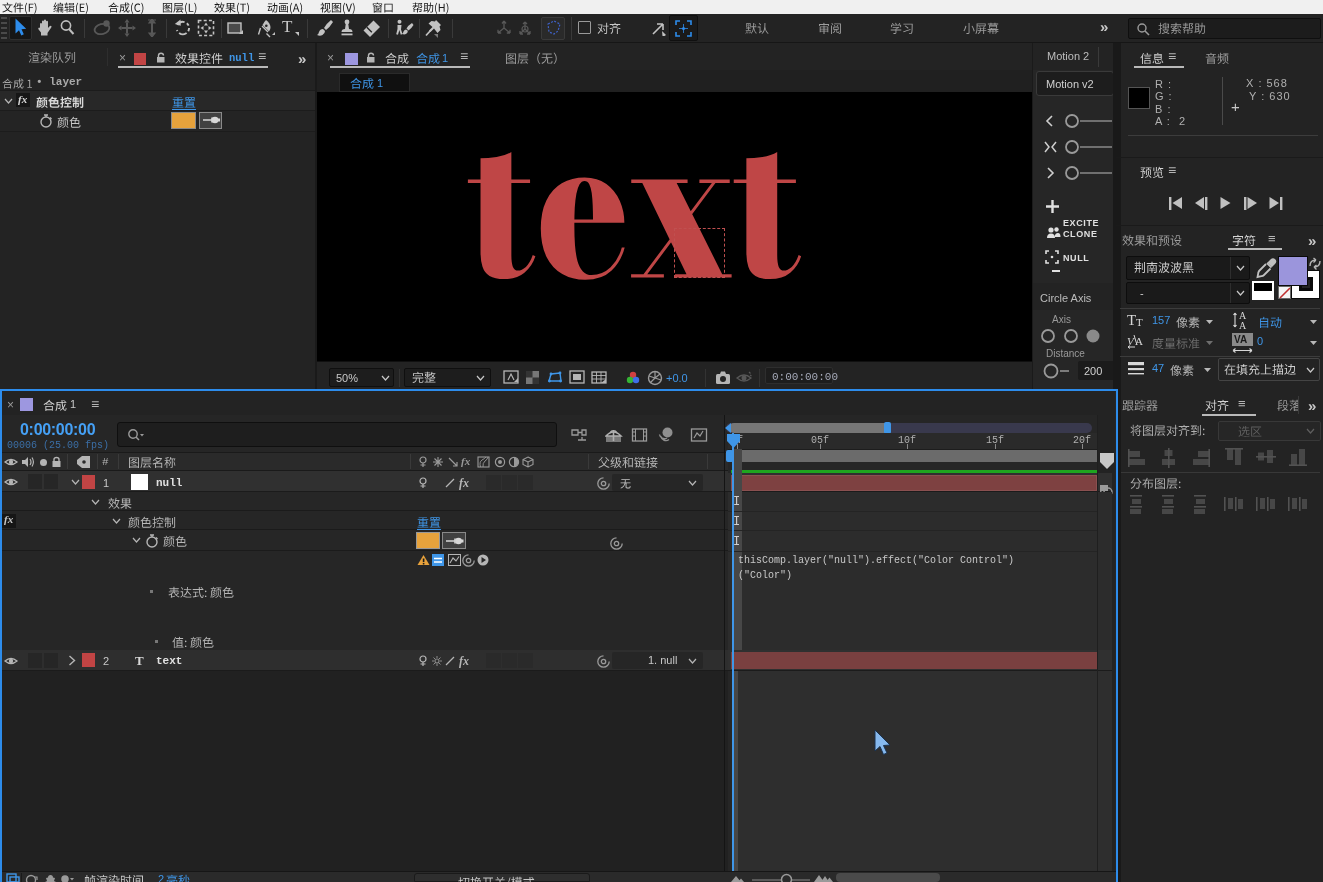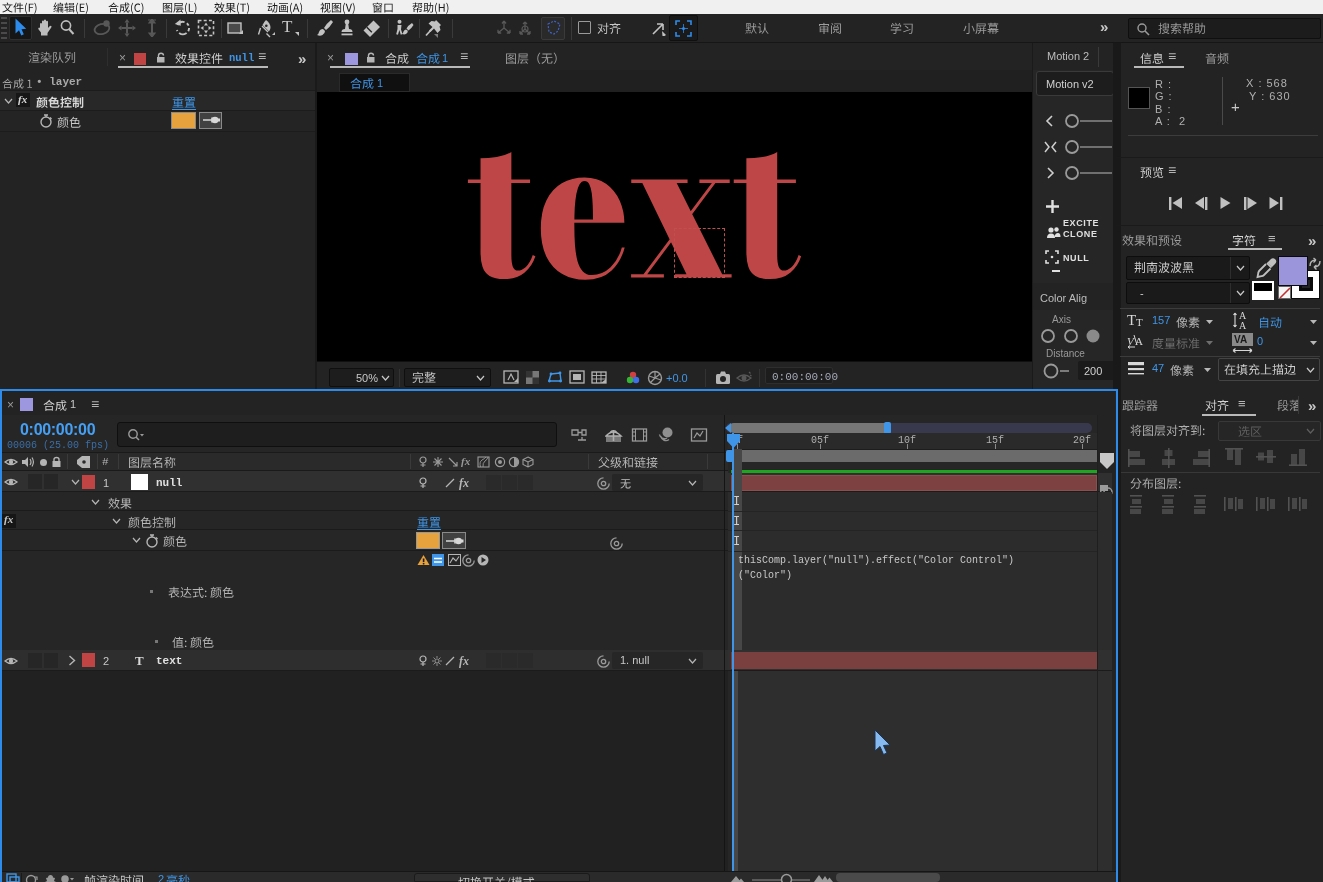--- a/index.html
+++ b/index.html
@@ -241,21 +241,21 @@
       <path d="M6.2 3.8C5 5.7 2.8 7.3 0.5 8.2C0.7 8.4 1 8.7 1.1 9C1.8 8.7 2.4 8.4 3 8V8.6H9V7.8C9.7 8.2 10.3 8.5 11 8.9C11.1 8.6 11.4 8.2 11.6 8C9.7 7.2 8 6.2 6.6 4.8L7 4.2ZM3.3 7.8C4.3 7.1 5.3 6.3 6.1 5.4C7 6.4 7.9 7.1 9 7.8ZM2.4 10V14.9H3.3V14.2H8.9V14.8H9.8V10ZM3.3 13.3V10.8H8.9V13.3Z M18.5 3.9C18.5 4.5 18.6 5.2 18.6 5.9H13.5V9.3C13.5 10.8 13.4 12.9 12.4 14.4C12.6 14.5 13 14.8 13.2 15C14.3 13.4 14.5 11 14.5 9.3V9.2H16.7C16.6 11.2 16.6 12 16.4 12.2C16.3 12.3 16.2 12.3 16 12.3C15.8 12.3 15.3 12.3 14.7 12.3C14.9 12.5 15 12.9 15 13.1C15.6 13.1 16.1 13.1 16.5 13.1C16.8 13.1 17 13 17.2 12.8C17.4 12.4 17.5 11.4 17.5 8.7C17.5 8.6 17.6 8.3 17.6 8.3H14.5V6.8H18.6C18.8 8.7 19.1 10.5 19.5 11.9C18.7 12.8 17.8 13.5 16.8 14.1C16.9 14.3 17.3 14.6 17.4 14.8C18.3 14.3 19.2 13.6 19.9 12.8C20.4 14.1 21.2 14.8 22.1 14.8C23 14.8 23.4 14.2 23.5 12.1C23.3 12.1 22.9 11.9 22.7 11.7C22.7 13.2 22.5 13.9 22.2 13.9C21.6 13.9 21 13.2 20.6 12C21.5 10.9 22.2 9.5 22.7 7.9L21.8 7.7C21.4 8.9 20.9 10 20.2 11C19.9 9.8 19.7 8.4 19.6 6.8H23.4V5.9H19.5C19.5 5.2 19.5 4.5 19.5 3.9ZM20.1 4.4C20.8 4.8 21.7 5.4 22.2 5.9L22.8 5.3C22.3 4.8 21.3 4.3 20.6 3.9Z" fill="#3f96e8"></path>
     </svg>
     <div style="position:absolute;left:377px;top:77px;font:400 11px 'Liberation Sans',sans-serif;color:#3f96e8;white-space:pre;">1</div>
     <div style="position:absolute;left:317px;top:92px;width:715px;height:269px;background:#000000;"></div>
     <svg style="position:absolute;left:467px;top:38px;overflow:visible;transform:scaleX(0.82);transform-origin:0 0" width="409" height="326">
       <path d="M45.3 241.1Q33.8 241.1 27.5 238Q21.3 234.8 18.9 228.8Q16.5 222.8 16.5 214.1V120.3Q25.5 120.3 36.1 119Q46.8 117.7 54.1 114V217.1Q54.1 225.1 56 228.9Q57.9 232.6 62.2 232.6Q66.7 232.6 71.8 228.9Q76.9 225.1 80.2 217.1L83.4 218.3Q79.5 228.4 70 234.7Q60.6 241.1 45.3 241.1ZM1.1 145V141.6H76.9V145Z M144.1 241.8Q128.4 241.8 116.2 236Q103.9 230.2 97 218.9Q90 207.5 90 190.6Q90 173.7 96.8 162.4Q103.6 151 115.6 145.3Q127.7 139.5 143.4 139.5Q159.2 139.5 170 146Q180.8 152.5 186.4 162.9Q191.9 173.2 191.9 184.8H104.2V181.4H153.7Q153.6 174.2 153.3 167.3Q153 160.5 152.1 154.9Q151.1 149.4 149.1 146.2Q147 142.9 143.4 142.9Q139.7 142.9 137.3 146.3Q134.8 149.8 133.4 155.8Q132 161.8 131.4 169.8Q130.9 177.8 130.9 186.9Q130.9 198.1 131.7 207.3Q132.6 216.6 134.8 223.2Q137.1 229.8 141.3 233.4Q145.5 237 152 237Q165.4 237 175.1 229.3Q184.9 221.5 188.8 209.4H192.3Q188.1 223.2 176.4 232.5Q164.6 241.8 144.1 241.8Z M253.7 239.6V236.2H267.7L213.8 145H200.3V141.6H269V145H255.7L311.2 236.2H322.7V239.6ZM200.1 239.6V236.2H215.3L298.6 145H283.4V141.6H320.4V145H303L219.8 236.2H240.1V239.6Z M369.4 241.1Q357.9 241.1 351.7 238Q345.5 234.8 343.1 228.8Q340.7 222.8 340.7 214.1V120.3Q349.6 120.3 360.3 119Q371 117.7 378.3 114V217.1Q378.3 225.1 380.2 228.9Q382.1 232.6 386.4 232.6Q390.9 232.6 396 228.9Q401.1 225.1 404.4 217.1L407.5 218.3Q403.7 228.4 394.2 234.7Q384.8 241.1 369.4 241.1ZM325.3 145V141.6H401.1V145Z" fill="#bf4646"></path>
     </svg>
     <div style="position:absolute;left:674px;top:228px;width:51px;height:50px;background:transparent;border:1px dashed #c05050"></div>
     <div style="position:absolute;left:317px;top:361px;width:715px;height:28px;background:#232323;border-top:1px solid #101010"></div>
     <div style="position:absolute;left:329px;top:368px;width:65px;height:19px;background:#1d1d1d;border:1px solid #0f0f0f;border-radius:2px"></div>
-    <div style="position:absolute;left:356px;top:372px;font:400 11px 'Liberation Sans',sans-serif;color:#c8c8c8;white-space:pre;">50%</div>
+    <div style="position:absolute;left:336px;top:372px;font:400 11px 'Liberation Sans',sans-serif;color:#c8c8c8;white-space:pre;">50%</div>
     <svg style="position:absolute;left:381px;top:375px" width="9" height="7">
       <path d="M1 1 L4.5 5 L8 1" fill="none" stroke="#c8c8c8" stroke-width="1.2"></path>
     </svg>
     <div style="position:absolute;left:399px;top:369px;width:1px;height:18px;background:#333333;"></div>
     <div style="position:absolute;left:404px;top:368px;width:87px;height:19px;background:#1d1d1d;border:1px solid #0f0f0f;border-radius:2px"></div>
     <svg style="position:absolute;left:412px;top:367.6px;overflow:visible" width="26" height="18">
       <path d="M2.7 7.4V8.2H9.3V7.4ZM0.7 9.6V10.4H3.9C3.8 12.6 3.3 13.6 0.5 14.1C0.7 14.3 0.9 14.7 1 14.9C4 14.3 4.6 12.9 4.8 10.4H6.9V13.5C6.9 14.4 7.2 14.7 8.3 14.7C8.6 14.7 9.9 14.7 10.2 14.7C11.1 14.7 11.4 14.3 11.5 12.6C11.2 12.6 10.9 12.4 10.7 12.3C10.6 13.6 10.5 13.9 10.1 13.9C9.8 13.9 8.7 13.9 8.4 13.9C7.9 13.9 7.8 13.8 7.8 13.5V10.4H11.3V9.6ZM5.1 4C5.3 4.4 5.5 4.8 5.7 5.2H1V7.9H1.9V6.1H10.1V7.9H11V5.2H6.7C6.6 4.8 6.2 4.2 6 3.7Z M14.5 11.8V13.8H12.6V14.6H23.5V13.8H18.4V12.8H21.9V12.1H18.4V11.2H22.7V10.4H13.4V11.2H17.5V13.8H15.4V11.8ZM13 5.9V8H14.8C14.2 8.6 13.3 9.3 12.5 9.6C12.6 9.7 12.9 10 13 10.2C13.7 9.8 14.5 9.2 15.1 8.6V10.1H15.9V8.5C16.4 8.8 17.1 9.3 17.5 9.6L17.9 9C17.5 8.7 16.8 8.3 16.2 8L15.9 8.4V8H17.8V5.9H15.9V5.3H18.2V4.6H15.9V3.8H15.1V4.6H12.7V5.3H15.1V5.9ZM13.8 6.5H15.1V7.4H13.8ZM15.9 6.5H17.1V7.4H15.9ZM19.7 5.9H21.8C21.6 6.6 21.3 7.2 20.8 7.8C20.3 7.2 19.9 6.6 19.7 5.9ZM19.7 3.8C19.3 5.1 18.7 6.2 17.9 6.9C18.1 7 18.4 7.4 18.6 7.5C18.8 7.3 19 7 19.3 6.7C19.5 7.2 19.8 7.8 20.3 8.3C19.7 8.8 18.9 9.2 18 9.5C18.1 9.7 18.4 10 18.5 10.2C19.4 9.9 20.2 9.4 20.8 8.9C21.4 9.4 22.2 9.9 23 10.2C23.1 10 23.4 9.7 23.5 9.5C22.7 9.3 22 8.8 21.4 8.3C21.9 7.7 22.4 6.9 22.6 5.9H23.4V5.2H20.1C20.2 4.8 20.4 4.4 20.5 4Z" fill="#c8c8c8"></path>
     </svg>
     <svg style="position:absolute;left:476px;top:375px" width="9" height="7">
       <path d="M1 1 L4.5 5 L8 1" fill="none" stroke="#c8c8c8" stroke-width="1.2"></path>
@@ -347,21 +347,21 @@
       <circle cx="10.5" cy="3.5" r="2.2" fill="#e0e0e0"></circle>
       <path d="M8.5 11 Q9 7 12 7 Q14.5 7 14.5 11 Z" fill="#e0e0e0"></path>
     </svg>
     <div style="position:absolute;left:1063px;top:229px;font:700 9px 'Liberation Sans',sans-serif;color:#e0e0e0;white-space:pre;letter-spacing:0.6px">CLONE</div>
     <svg style="position:absolute;left:1045px;top:250px" width="14" height="14">
       <path d="M1 4 L1 1 L4 1 M10 1 L13 1 L13 4 M13 10 L13 13 L10 13 M4 13 L1 13 L1 10" stroke="#e0e0e0" stroke-width="1.6" fill="none"></path>
       <circle cx="7" cy="7" r="1.3" fill="#e0e0e0"></circle>
     </svg>
     <div style="position:absolute;left:1063px;top:253px;font:700 9px 'Liberation Sans',sans-serif;color:#e0e0e0;white-space:pre;letter-spacing:0.6px">NULL</div>
     <div style="position:absolute;left:1052px;top:270px;width:8px;height:2px;background:#e0e0e0;"></div>
-    <div style="position:absolute;left:1040px;top:292px;font:400 11px 'Liberation Sans',sans-serif;color:#bcbcbc;white-space:pre;">Color Alig</div>
+    <div style="position:absolute;left:1040px;top:292px;font:400 11px 'Liberation Sans',sans-serif;color:#bcbcbc;white-space:pre;">Circle Axis</div>
     <div style="position:absolute;left:1033px;top:310px;width:81px;height:81px;background:#262626;"></div>
     <div style="position:absolute;left:1052px;top:314px;font:400 10px 'Liberation Sans',sans-serif;color:#9a9a9a;white-space:pre;">Axis</div>
     <svg style="position:absolute;left:1040px;top:328px" width="70" height="16">
       <circle cx="8" cy="8" r="6" fill="none" stroke="#9a9a9a" stroke-width="1.8"></circle>
       <circle cx="31" cy="8" r="6" fill="none" stroke="#9a9a9a" stroke-width="1.8"></circle>
       <circle cx="53" cy="8" r="6.5" fill="#8a8a8a"></circle>
     </svg>
     <div style="position:absolute;left:1046px;top:348px;font:400 10px 'Liberation Sans',sans-serif;color:#9a9a9a;white-space:pre;">Distance</div>
     <svg style="position:absolute;left:1043px;top:362px" width="30" height="18">
       <circle cx="8" cy="9" r="6.5" fill="none" stroke="#9a9a9a" stroke-width="1.8"></circle>
@@ -842,21 +842,21 @@
     </svg>
     <div style="position:absolute;left:459px;top:654px;font:700 12px 'Liberation Serif',serif;color:#b5b5b5;white-space:pre;font-style:italic">fx</div>
     <div style="position:absolute;left:486px;top:653px;width:15px;height:15px;background:#2a2a2a;"></div>
     <div style="position:absolute;left:502px;top:653px;width:15px;height:15px;background:#2a2a2a;"></div>
     <div style="position:absolute;left:518px;top:653px;width:15px;height:15px;background:#2a2a2a;"></div>
     <svg style="position:absolute;left:597px;top:655px" width="14" height="14">
       <circle cx="6.5" cy="6.5" r="2.2" fill="none" stroke="#9a9a9a" stroke-width="1.3"></circle>
       <path d="M6.5 0.8 A5.7 5.7 0 1 0 12.2 6.5" fill="none" stroke="#9a9a9a" stroke-width="1.3"></path>
     </svg>
     <div style="position:absolute;left:612px;top:652px;width:91px;height:17px;background:#262626;border-radius:2px"></div>
-    <div style="position:absolute;left:620px;top:654px;font:400 11px 'Liberation Sans',sans-serif;color:#c8c8c8;white-space:pre;">1. null</div>
+    <div style="position:absolute;left:648px;top:654px;font:400 11px 'Liberation Sans',sans-serif;color:#c8c8c8;white-space:pre;">1. null</div>
     <svg style="position:absolute;left:688px;top:658px" width="9" height="7">
       <path d="M1 1 L4.5 5 L8 1" fill="none" stroke="#b5b5b5" stroke-width="1.2"></path>
     </svg>
     <div style="position:absolute;left:1px;top:671px;width:727px;height:200px;background:#212121;"></div>
     <div style="position:absolute;left:728px;top:415px;width:384px;height:37px;background:#262626;"></div>
     <div style="position:absolute;left:1098px;top:415px;width:17px;height:456px;background:#232323;"></div>
     <div style="position:absolute;left:726px;top:423px;width:366px;height:10px;background:#39394d;border-radius:5px"></div>
     <div style="position:absolute;left:729px;top:423px;width:156px;height:10px;background:#767676;border-radius:5px 0 0 5px"></div>
     <svg style="position:absolute;left:723px;top:422px" width="10" height="12">
       <path d="M8 1 L8 11 L2 6 Z" fill="#3f96e8"></path>

